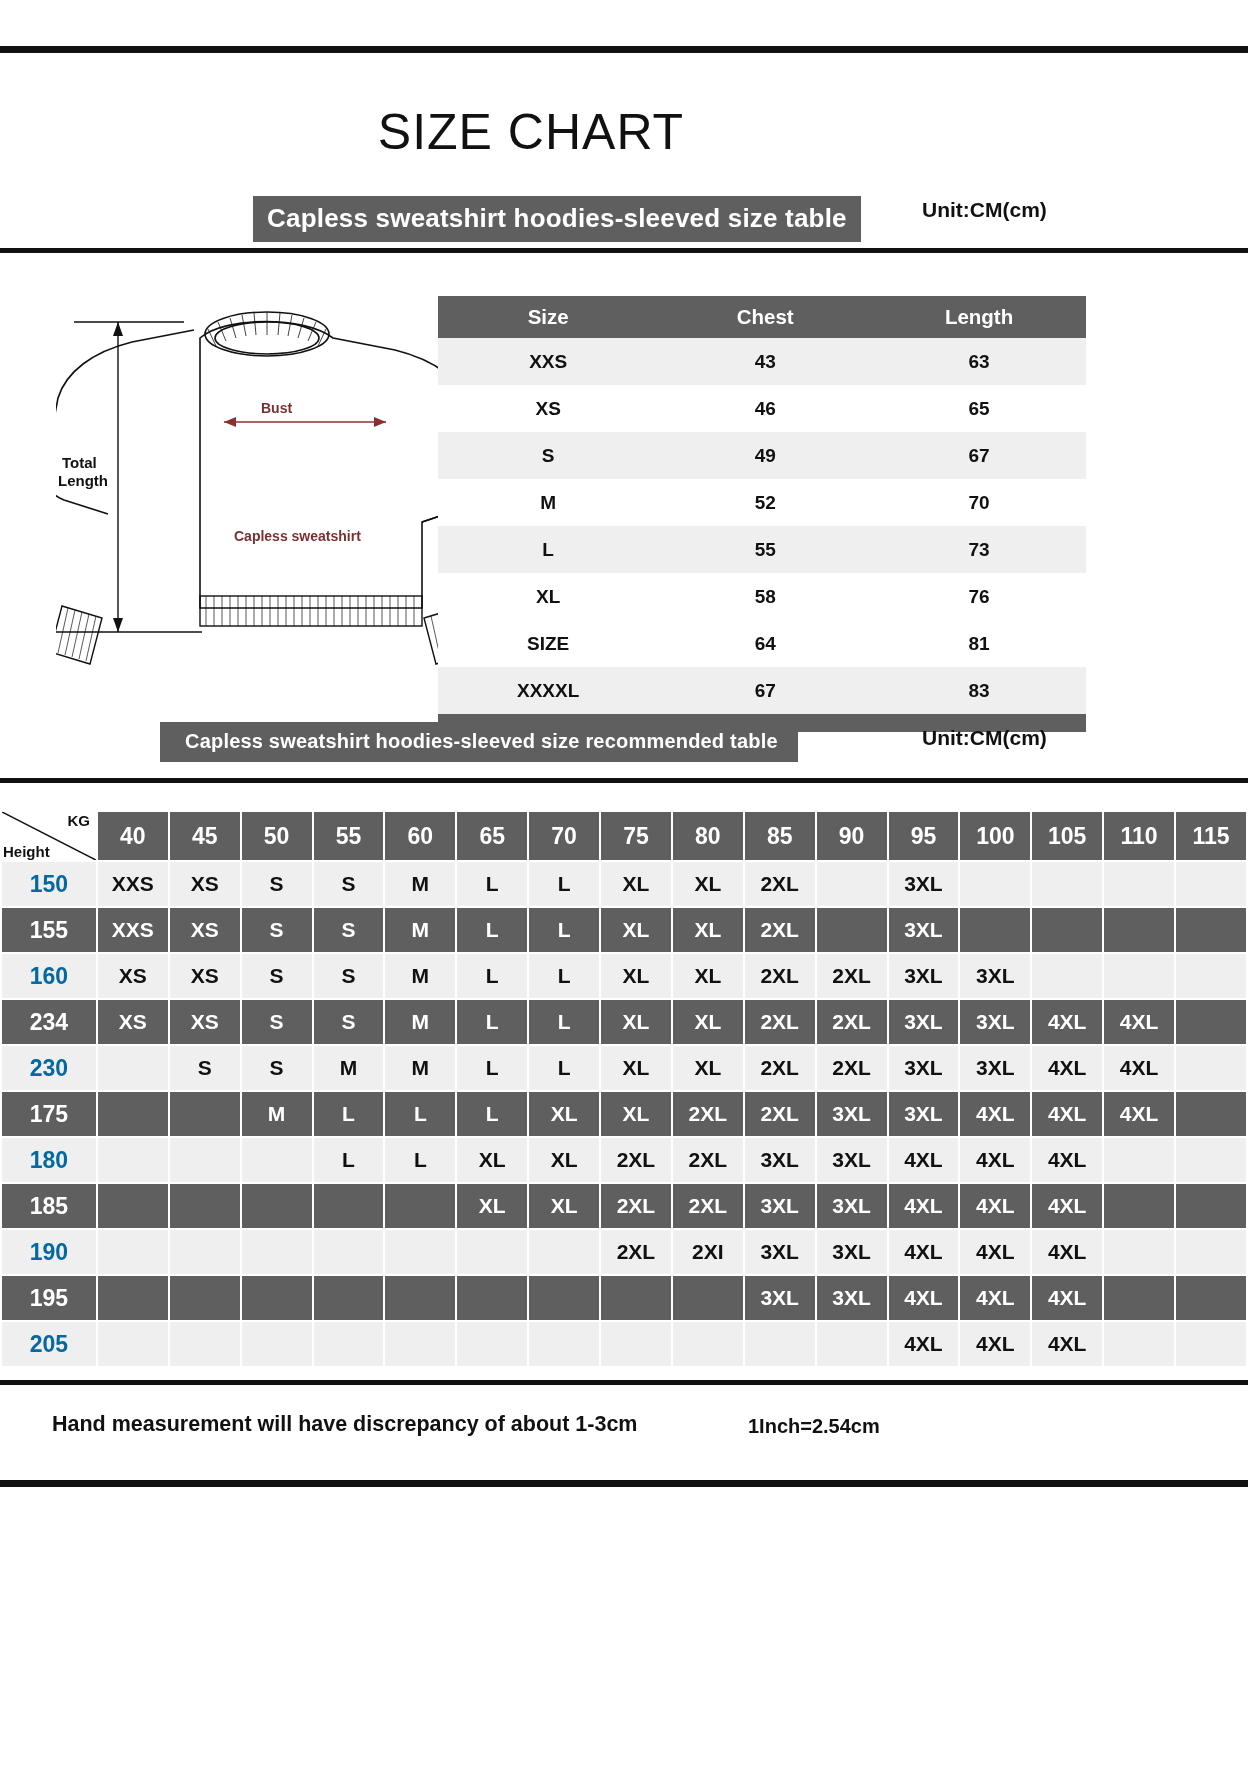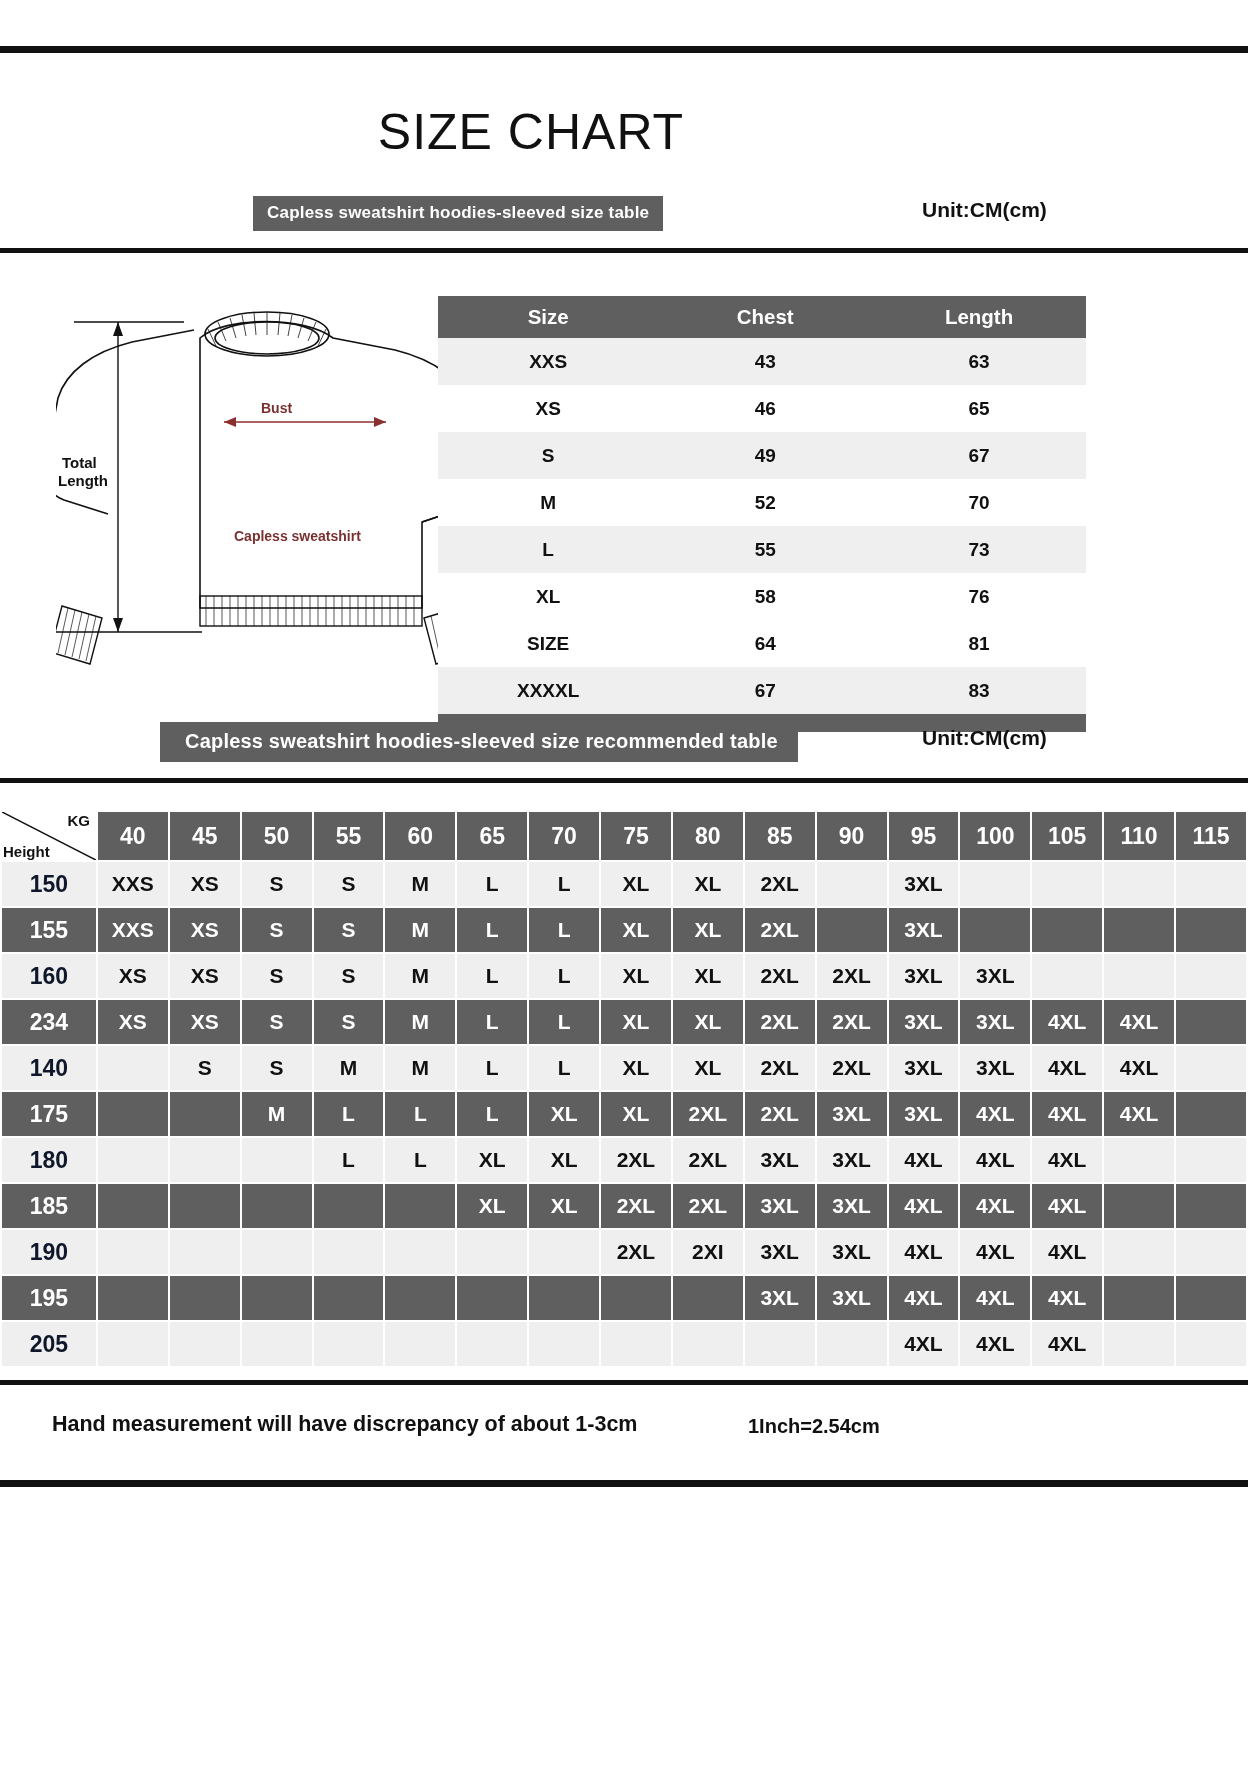--- a/index.html
+++ b/index.html
@@ -48,21 +48,21 @@
     color: #111;
   }
 
   
   .banner1 {
     position: absolute;
     top: 196px;
     left: 253px;
     background: #5f5f5f;
     color: #fff;
-    font-size: 17px;
+    font-size: 26px;
     font-weight: bold;
     padding: 7px 14px 8px 14px;
     letter-spacing: 0.2px;
     white-space: nowrap;
   }
   .unit1 {
     position: absolute;
     top: 198px;
     left: 922px;
     font-size: 21px;
@@ -186,21 +186,21 @@
   .rec thead th.wt {
     background: #5f5f5f;
     color: #ffffff;
     font-size: 23px;
     height: 48px;
   }
   .rec tbody tr.dark td { background: #5f5f5f; color: #ffffff; }
   .rec tbody tr.light td { background: #efefef; color: #111; }
   .rec tbody td.hcell { font-size: 23px; }
   .rec tbody tr.dark td.hcell { background: #5f5f5f; color: #ffffff; }
-  .rec tbody tr.light td.hcell { background: #efefef; color:#0f172a; }
+  .rec tbody tr.light td.hcell { background: #efefef; color:#0369a1; }
 
   
   .note-main {
     position: absolute;
     top: 1412px;
     left: 52px;
     font-size: 21.5px;
     font-weight: bold;
     color: #111;
   }
@@ -539,21 +539,21 @@
         <td>XL</td>
         <td>2XL</td>
         <td>2XL</td>
         <td>3XL</td>
         <td>3XL</td>
         <td>4XL</td>
         <td>4XL</td>
         <td></td>
       </tr>
       <tr class="light">
-        <td class="hcell">140</td>
+        <td class="hcell">230</td>
         <td></td>
         <td>S</td>
         <td>S</td>
         <td>M</td>
         <td>M</td>
         <td>L</td>
         <td>L</td>
         <td>XL</td>
         <td>XL</td>
         <td>2XL</td>

